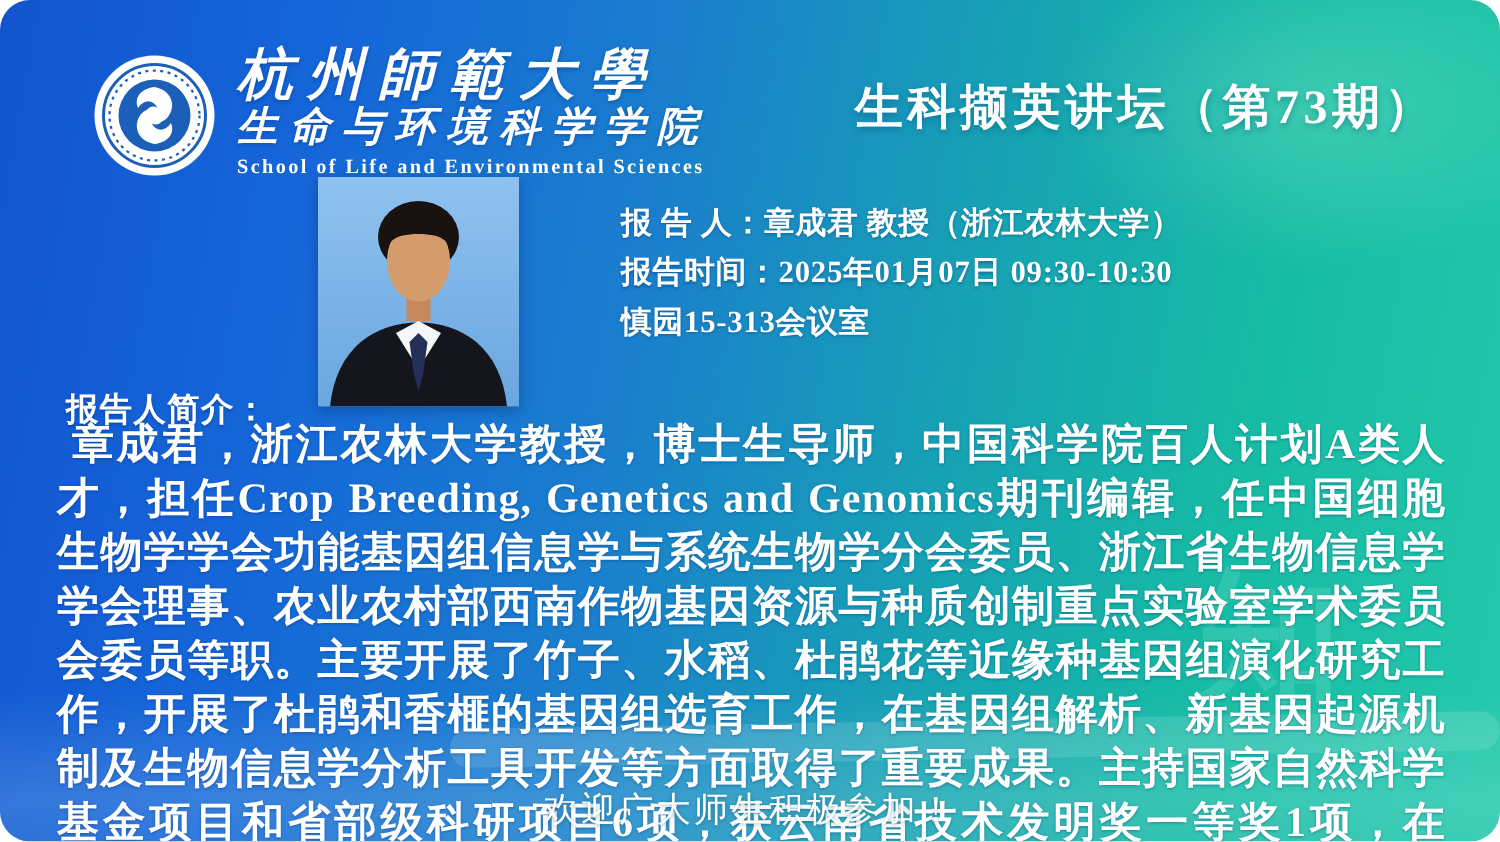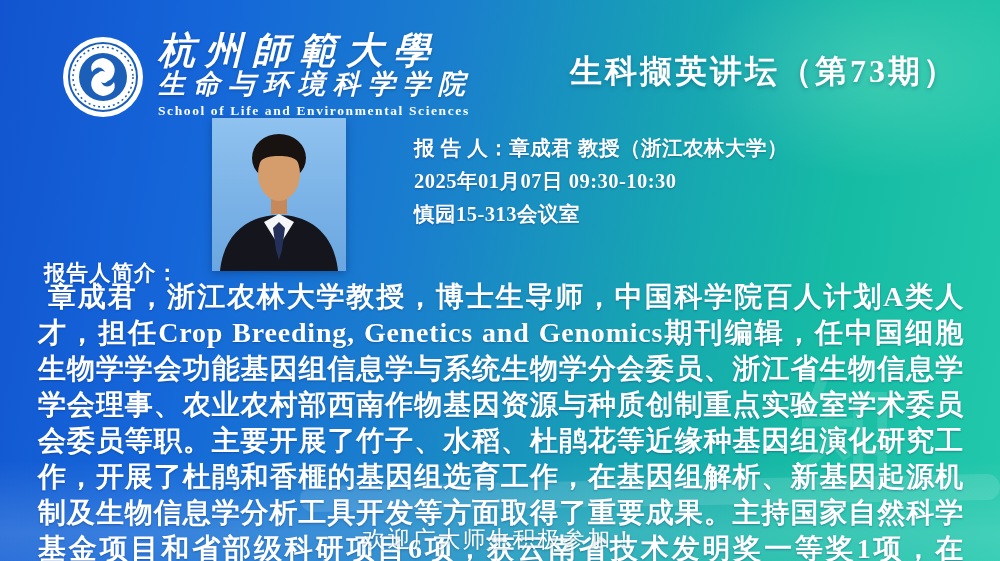--- a/index.html
+++ b/index.html
@@ -1,19 +1,20 @@
 <!DOCTYPE html>
 <html><head>
 <meta charset="utf-8">
 <style>
   html,body{margin:0;padding:0;}
   body{font-family:"Liberation Serif","DejaVu Serif",serif;}
   .poster{
     position:relative;width:1000px;height:561px;overflow:hidden;
     background:linear-gradient(100deg,#1254cf 0%,#1566d9 20%,#1a7fcd 42%,#17a2b4 62%,#16bba4 80%,#23c9ab 100%);
+    border-radius:20px;
   }
   
   .wash-topright{position:absolute;right:-60px;top:-40px;width:360px;height:220px;border-radius:50%;
     background:radial-gradient(ellipse at center,rgba(160,245,215,.28),rgba(160,245,215,0) 70%);}
   .wash-bottom{position:absolute;left:0;right:0;bottom:-30px;height:130px;
     background:linear-gradient(180deg,rgba(255,255,255,0) 0%,rgba(210,240,250,.18) 55%,rgba(190,235,245,.10) 100%);}
   .wash-band{position:absolute;left:300px;bottom:55px;width:700px;height:26px;border-radius:13px;
     background:rgba(230,250,250,.14);transform:rotate(-1deg);}
   .seal{position:absolute;color:rgba(205,255,235,.20);font-weight:bold;writing-mode:vertical-rl;
     letter-spacing:6px;user-select:none;}
@@ -99,20 +100,21 @@
       <path d="M67 104 L61 110 L64 132 L67 142 L70 132 L73 110 Z" fill="#25305a"></path>
     </svg>
   </div>
 
   <div class="info">
     <div class="info-row">
       <span class="info-label">报 告 人：</span>
       <span class="info-value">章成君 教授（浙江农林大学）</span>
     </div>
     <div class="info-row">
+      <span class="info-label">报告时间：</span>
       <span class="info-value">2025年01月07日 09:30-10:30</span>
     </div>
     <div class="info-row">
       <span class="info-value">慎园15-313会议室</span>
     </div>
   </div>
 
   <div class="bio-heading">报告人简介：</div>
   <p class="bio-text">章成君，浙江农林大学教授，博士生导师，中国科学院百人计划A类人才，担任Crop Breeding, Genetics and Genomics期刊编辑，任中国细胞生物学学会功能基因组信息学与系统生物学分会委员、浙江省生物信息学学会理事、农业农村部西南作物基因资源与种质创制重点实验室学术委员会委员等职。主要开展了竹子、水稻、杜鹃花等近缘种基因组演化研究工作，开展了杜鹃和香榧的基因组选育工作，在基因组解析、新基因起源机制及生物信息学分析工具开发等方面取得了重要成果。主持国家自然科学基金项目和省部级科研项目6项，获云南省技术发明奖一等奖1项，在PNAS、Genome Biol、Mol Plant、Mol Biol Evol等期刊发表学术论文40多篇。</p>
 

